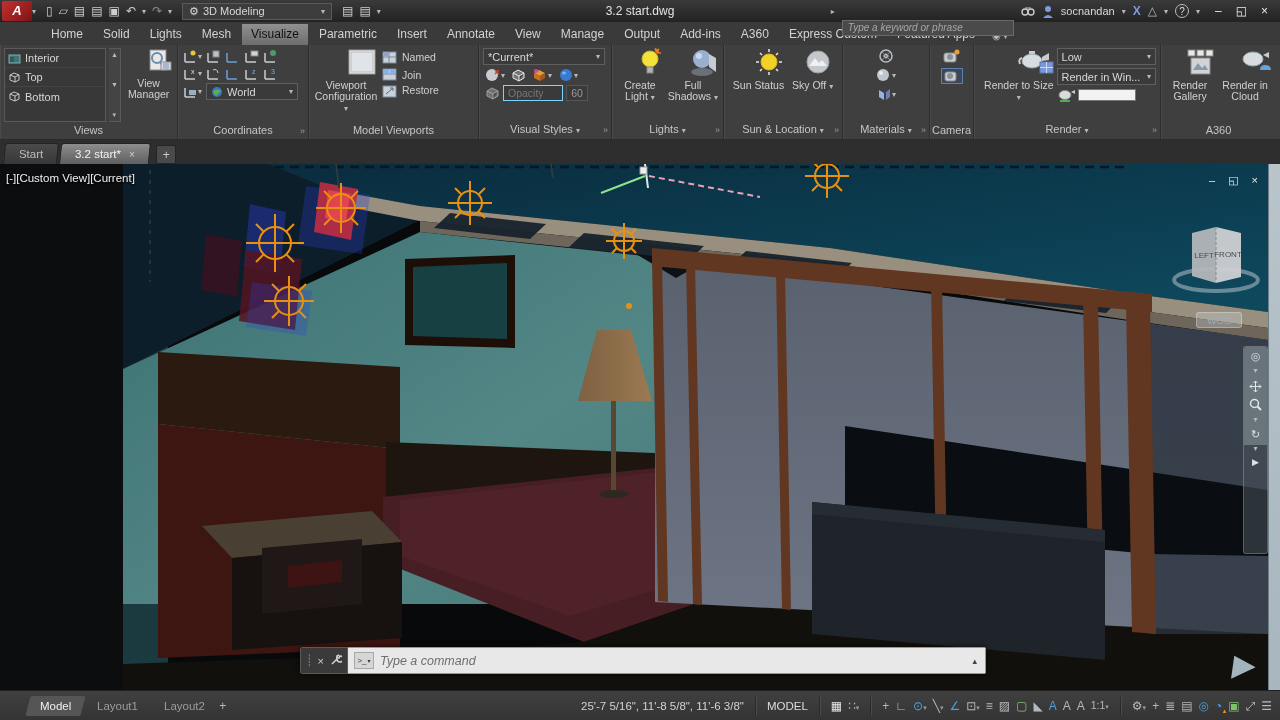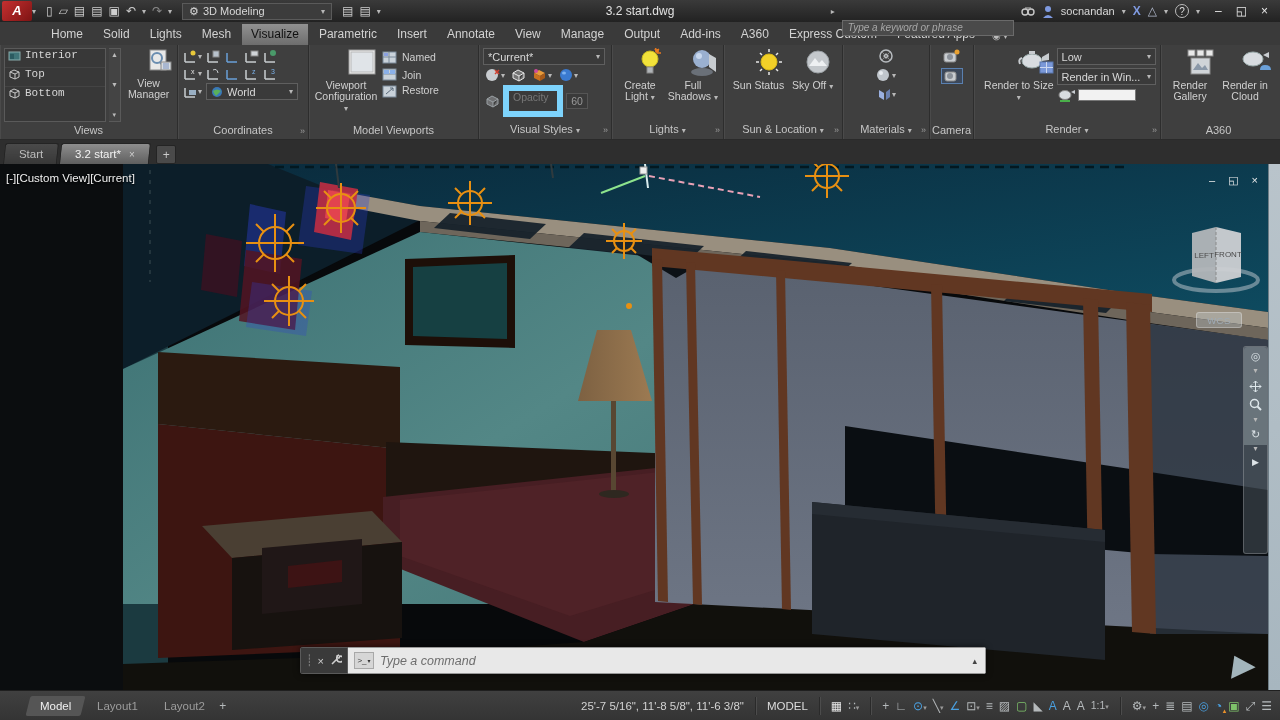--- a/index.html
+++ b/index.html
@@ -36,30 +36,30 @@
 
   
   .ribbon { height:95px; background:#3f3f3f; display:flex; flex:0 0 95px; border-bottom:1px solid #2a2a2a; }
   .panel { display:flex; flex-direction:column; border-right:1px solid #2d2d2d; box-shadow:1px 0 0 #4a4a4a inset; }
   .pbody { flex:1 1 auto; display:flex; padding:3px 4px 0; gap:3px; }
   .plabel { flex:0 0 17px; text-align:center; font-size:11px; color:#c6c6c6; position:relative; line-height:16px; white-space:nowrap;}
   .plabel .launch { position:absolute; right:3px; top:1px; font-size:9px; color:#9a9a9a; }
   .btncol { display:flex; flex-direction:column; align-items:flex-end; }
   .smalltext { font-size:10.5px; color:#d0d0d0; line-height:11px; text-align:center; }
   .viewlist { width:104px; border:1px solid #5a5a5a; background:#383838; }
-  .viewlist .vrow { height:19px; display:flex; gap:4px; padding-left:3px;
-    font-size:11px; color:#d6d6d6; border-bottom:1px solid #444;font-family:Liberation Mono, monospace; }
+  .viewlist .vrow { height:19px; display:flex; align-items:center; gap:4px; padding-left:3px;
+    font-size:11px; color:#d6d6d6; border-bottom:1px solid #444; }
   .scrollcol { width:13px; display:flex; flex-direction:column; justify-content:space-between;
     border:1px solid #5a5a5a; border-left:none; background:#444; color:#bbb; font-size:7px; text-align:center; padding:2px 0;}
   .iconbtn { display:flex; align-items:center; justify-content:center; color:#cfcfcf; }
   .ddbox { height:17px; background:#3a3a3a; border:1px solid #5f5f5f; display:flex; align-items:center;
     font-size:11px; color:#d8d8d8; padding:0 4px; gap:4px; }
   .ddbox .flex1 { flex:1; }
-  .opacitybox { width:60px; height:32px; background:#3a3a3a; border:6px solid #7dd3fc;
-    color:#777; font-size:10.5px; display:flex; align-items:flex-start; padding:0 4px; }
+  .opacitybox { width:60px; height:16px; background:#3a3a3a; border:1px solid #7dd3fc;
+    color:#777; font-size:10.5px; display:flex; align-items:center; padding:0 4px; }
   .valbox { width:22px; height:16px; background:#3a3a3a; border:1px solid #555; color:#999;
     font-size:10.5px; display:flex; align-items:center; justify-content:center; }
   .progressbar { width:58px; height:12px; background:#f2f2f2; border:1px solid #777; }
 
   
   .filetabs { height:24px; background:#2e2e2e; display:flex; align-items:flex-end; padding-left:4px; flex:0 0 24px; gap:2px;}
   .ftab { height:21px; display:flex; align-items:center; gap:8px; padding:0 14px; font-size:11.5px;
     color:#bdbdbd; background:linear-gradient(#4a4a4a,#383838); border:1px solid #242424; border-bottom:none;
     border-radius:3px 3px 0 0; transform:skewX(-6deg); }
   .ftab > * { transform:skewX(6deg); }

